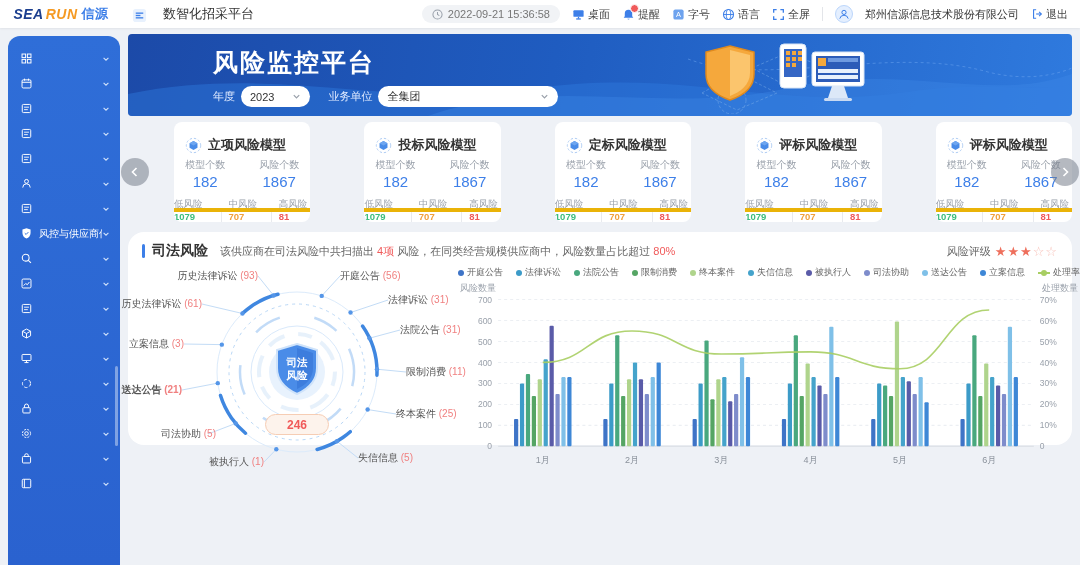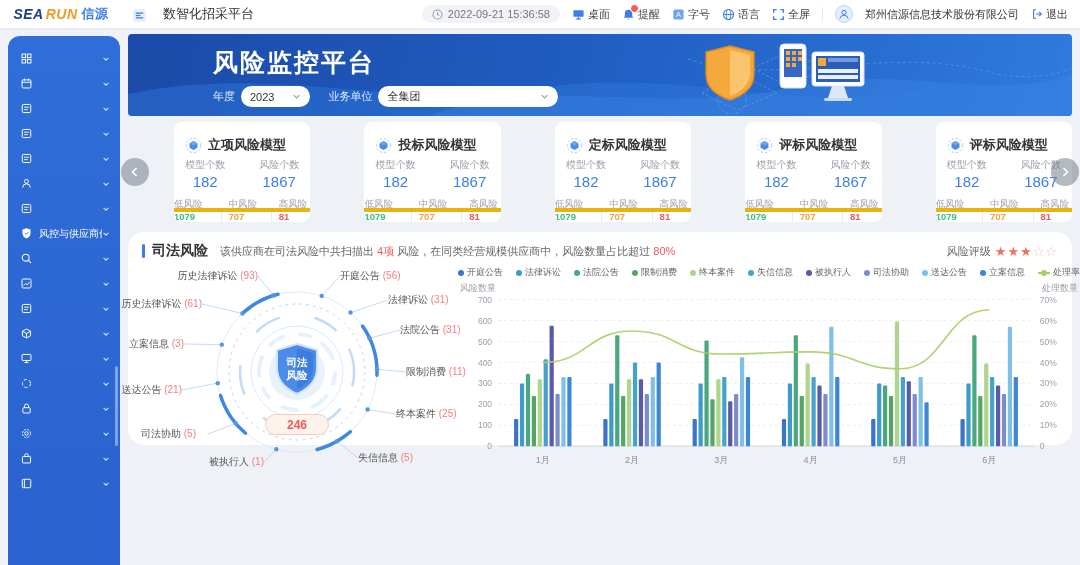--- a/index.html
+++ b/index.html
@@ -662,22 +662,22 @@
         </div>
         <div class="r-total">246</div>
       <div class="r-label ha-r" style="left: 116px; top: 12px;"><span>历史法律诉讼 </span><span class="cnt">(93)</span></div>
           <div class="r-label" style="left: 198px; top: 12px;"><span>开庭公告 </span><span class="cnt">(56)</span></div>
           <div class="r-label" style="left: 246px; top: 36px;"><span>法律诉讼 </span><span class="cnt">(31)</span></div>
           <div class="r-label" style="left: 258px; top: 66px;"><span>法院公告 </span><span class="cnt">(31)</span></div>
           <div class="r-label" style="left: 264px; top: 108px;"><span>限制消费 </span><span class="cnt">(11)</span></div>
           <div class="r-label" style="left: 254px; top: 150px;"><span>终本案件 </span><span class="cnt">(25)</span></div>
           <div class="r-label" style="left: 216px; top: 194px;"><span>失信信息 </span><span class="cnt">(5)</span></div>
           <div class="r-label ha-r" style="left: 122px; top: 198px;"><span>被执行人 </span><span class="cnt">(1)</span></div>
-          <div class="r-label ha-r" style="left: 54px; top: 170px;"><span>司法协助 </span><span class="cnt">(5)</span></div>
-          <div class="r-label ha-r" style="left: 40px; top: 126px;"><span>送达公告 </span><span class="cnt">(21)</span></div>
+          <div class="r-label ha-r" style="left: 74px; top: 170px;"><span>司法协助 </span><span class="cnt">(5)</span></div>
+          <div class="r-label ha-r" style="left: 40px; top: 126px; font-weight: bold;"><span>送达公告 </span><span class="cnt">(21)</span></div>
           <div class="r-label ha-r" style="left: 42px; top: 80px;"><span>立案信息 </span><span class="cnt">(3)</span></div>
           <div class="r-label ha-r" style="left: 60px; top: 40px;"><span>历史法律诉讼 </span><span class="cnt">(61)</span></div>
         </div>
 
       <div class="chartzone">
         <div class="legend" id="legend">
             <span class="lg-item">
               <span class="lg-dot" style="background: rgb(62, 116, 199);"></span>
               <span>开庭公告</span>
             </span>

